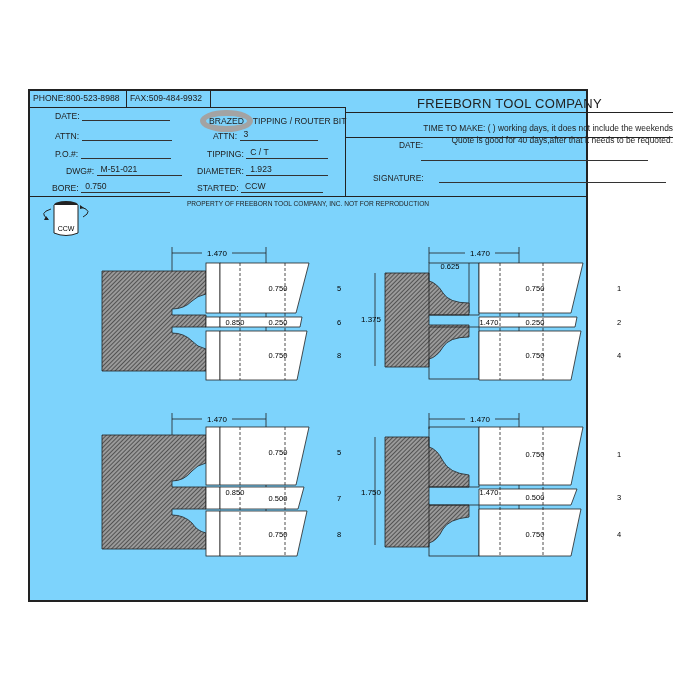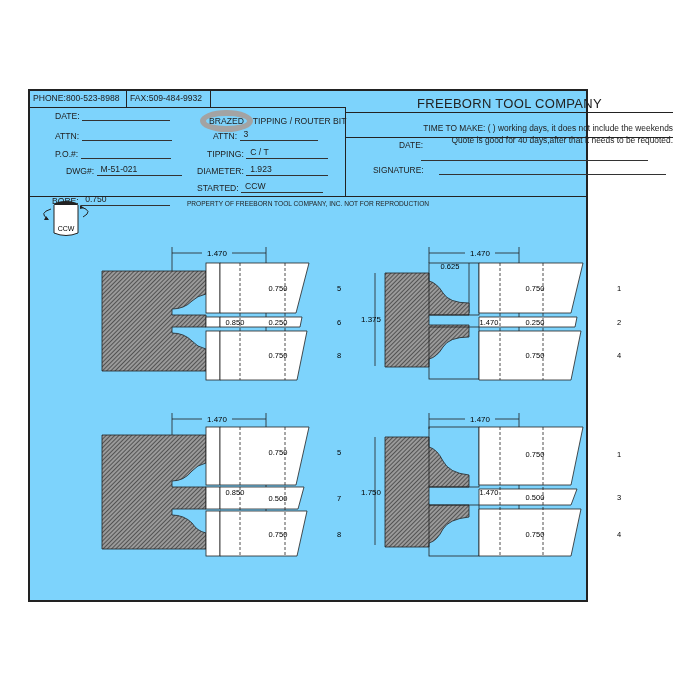--- a/index.html
+++ b/index.html
@@ -45,21 +45,21 @@
         <span class="uline" style="width:90px"><span></span></span>
       </div>
       <div class="row" style="left:25px;top:41px">
         <span>P.O.#:</span>
         <span class="uline" style="width:90px"><span></span></span>
       </div>
       <div class="row" style="left:36px;top:58px">
         <span>DWG#:</span>
         <span class="uline" style="width:85px"><span>M-51-021</span></span>
       </div>
-      <div class="row" style="left:22px;top:88px">
+      <div class="row" style="left:22px;top:75px">
         <span>BORE:</span>
         <span class="uline" style="width:89px"><span>0.750</span></span>
       </div>
 
       <div class="row" style="left:170px;top:3px">
         <span class="brazed">BRAZED</span><span>TIPPING /  ROUTER BIT</span>
       </div>
       <div class="row" style="left:183px;top:23px">
         <span>ATTN:</span>
         <span class="uline" style="width:78px"><span>3</span></span>
@@ -82,21 +82,21 @@
       <div class="company">FREEBORN TOOL COMPANY</div>
       <div class="terms">
         <div>TIME TO MAKE: (      ) working days, it does not include the weekends</div>
         <div>Quote is good for 40 days,after that it needs to be requoted.</div>
       </div>
       <div class="approval">
         <div style="margin:2px 0 0 53px;">
           <span>DATE:</span>
           <span class="uline" style="width:227px;margin-left:22px"></span>
         </div>
-        <div style="margin:3px 0 0 27px;">
+        <div style="margin:11px 0 0 27px;">
           <span>SIGNATURE:</span>
           <span class="uline" style="width:227px;margin-left:13px"></span>
         </div>
       </div>
     </div>
   </div>
 
   <div class="prop">PROPERTY OF FREEBORN TOOL COMPANY, INC.   NOT FOR REPRODUCTION</div>
 
   <svg class="ccw" viewBox="0 0 60 40">

